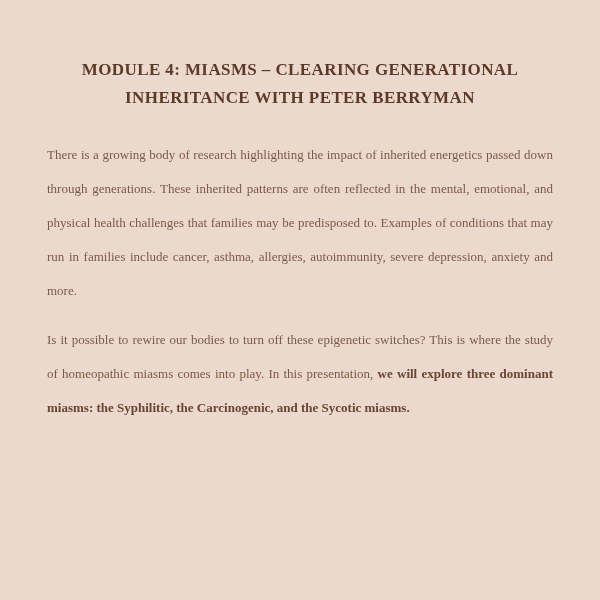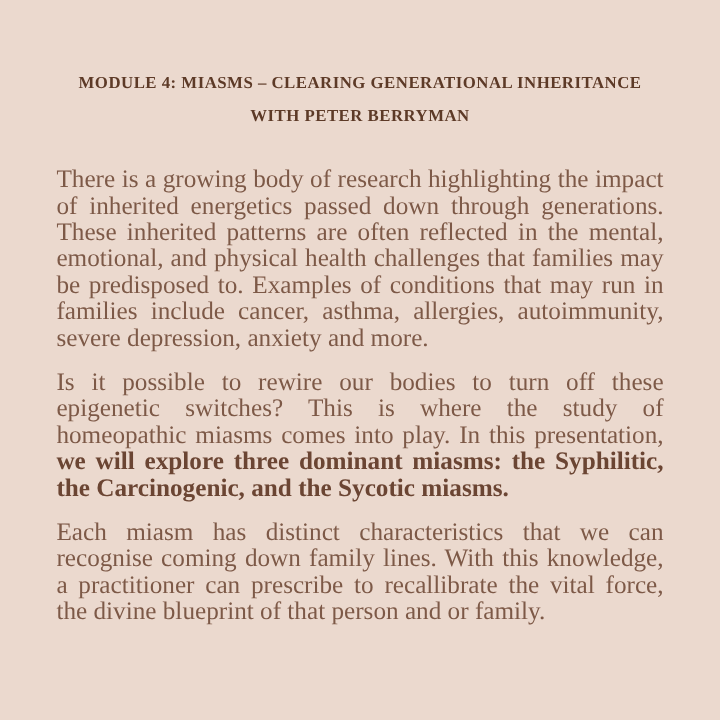--- a/index.html
+++ b/index.html
@@ -20,44 +20,43 @@
   }
   .slide {
     box-sizing: border-box;
     width: 600px;
     height: 600px;
     padding: 56px 47px 0 47px;
     font-family: "Liberation Serif", serif;
   }
   .slide-title {
     margin: 0 0 26px 0;
-    font-size: 14px;
+    font-size: 17px;
     line-height: 28px;
     font-weight: bold;
     letter-spacing: 0.4px;
     text-align: center;
     color: var(--title-color);
   }
   .slide-paragraph {
     margin: 0 0 15px 0;
-    font-size: 21px;
-    line-height: 22px;
+    font-size: 13px;
+    line-height: 34px;
     text-align: justify;
     color: var(--body-color);
   }
   .slide-paragraph strong {
     font-weight: bold;
     color: var(--bold-color);
     font-family: Liberation Serif, serif;
   }
 </style>
 </head>
 <body>
 
 <div class="slide">
   <h1 class="slide-title">MODULE 4: MIASMS – CLEARING GENERATIONAL INHERITANCE WITH PETER BERRYMAN</h1>
 
   <p class="slide-paragraph">There is a growing body of  research highlighting the impact of inherited energetics passed down through generations. These inherited patterns are often reflected in the mental, emotional, and physical health challenges that families may be predisposed to. Examples of conditions that may run in families include cancer, asthma, allergies, autoimmunity, severe depression, anxiety and more.</p>
 
   <p class="slide-paragraph"><span>Is it possible to rewire our bodies to turn off these epigenetic switches? This is where the study of homeopathic miasms comes into play. In this presentation, </span><strong>we will explore three dominant miasms: the Syphilitic, the Carcinogenic, and the Sycotic miasms.</strong></p>
 
-  <p class="slide-paragraph">Each miasm has distinct characteristics that we can recognise coming down family lines. With this knowledge, a practitioner can prescribe to recallibrate the vital force, the divine blueprint of that person and or family.</p>
 </div>
 
 </body></html>

